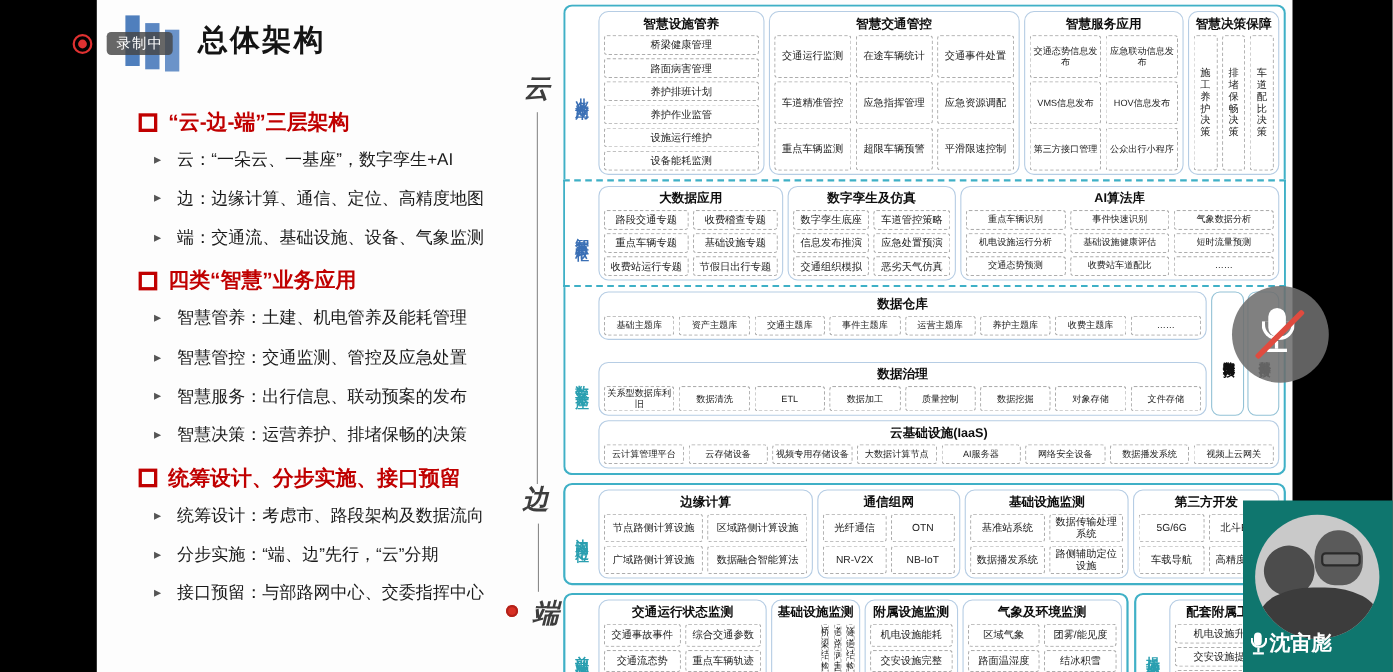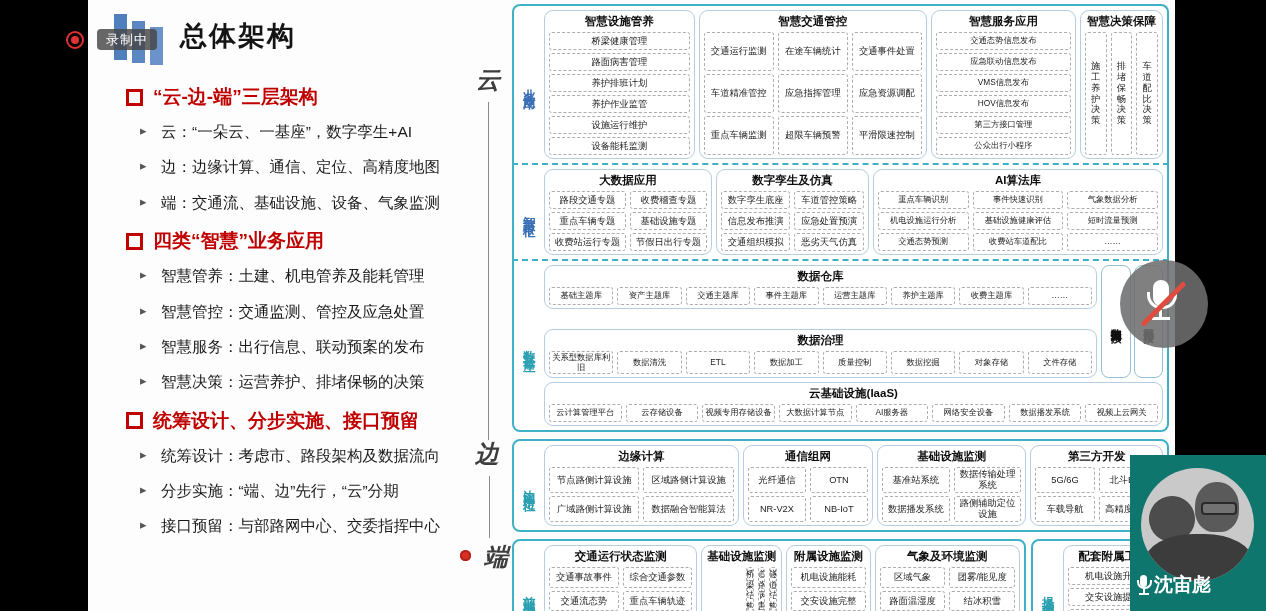--- a/index.html
+++ b/index.html
@@ -17,21 +17,21 @@
   .logo .b3{left:36px;top:15px;width:13px;height:38px;background:#6b93c9;}
   .slide-title{position:absolute;left:92px;top:18px;font-size:27px;font-weight:bold;color:#141414;letter-spacing:2px;}
 
   .rec-ring{position:absolute;left:66px;top:31px;width:14px;height:14px;border:2px solid #e03131;border-radius:50%;background:#000;}
   .rec-ring .dot{position:absolute;left:3px;top:3px;width:8px;height:8px;border-radius:50%;background:#e03131;}
   .rec-badge{position:absolute;left:97px;top:29px;background:rgba(70,70,70,.82);color:#fff;font-size:13px;line-height:13px;padding:4px 9px;border-radius:4px;letter-spacing:1px;}
 
   
   .panel{position:absolute;left:38px;top:82px;width:395px;}
   .sec{margin-bottom:9px;}
-  .sec-h{color:#c00000;font-weight:bold;font-size:19px;margin:2px 0 12px 0;display:flex;align-items:center;gap:10px;}
+  .sec-h{color:#c00000;font-weight:bold;font-size:19px;margin:16px 0 12px 0;display:flex;align-items:center;gap:10px;}
   .sec-h .sq{width:11px;height:11px;border:3px solid #c00000;flex:0 0 11px;}
   .sec ul{list-style:none;margin:0;padding:0 0 0 14px;}
   .sec li{font-size:15.5px;color:#1a1a1a;margin-bottom:16px;display:flex;gap:9px;line-height:1.25;}
   .sec li .mk{color:#555;font-size:13px;flex:0 0 12px;padding-top:1px;}
 
   
   .hw{position:absolute;font-family:"DejaVu Serif",serif;font-style:italic;font-weight:bold;color:#3d3d3d;font-size:24px;}
   .hw-line{position:absolute;width:1px;background:#8a8a8a;}
   .red-dot{position:absolute;width:11px;height:11px;border-radius:50%;background:#d93025;box-shadow:inset 0 0 0 2px #b3221a;}
 
@@ -199,21 +199,21 @@
                 <div class="item">车道精准管控</div>
                 <div class="item">应急指挥管理</div>
                 <div class="item">应急资源调配</div>
                 <div class="item">重点车辆监测</div>
                 <div class="item">超限车辆预警</div>
                 <div class="item">平滑限速控制</div>
               </div>
             </div>
             <div class="group g-small">
               <div class="gtitle">智慧服务应用</div>
-              <div class="items" style="grid-template-columns: repeat(1, 1fr);">
+              <div class="items" style="grid-template-columns: repeat(2, 1fr);">
                 <div class="item">交通态势信息发布</div>
                 <div class="item">应急联动信息发布</div>
                 <div class="item">VMS信息发布</div>
                 <div class="item">HOV信息发布</div>
                 <div class="item">第三方接口管理</div>
                 <div class="item">公众出行小程序</div>
               </div>
             </div>
             <div class="group">
               <div class="gtitle">智慧决策保障</div>

